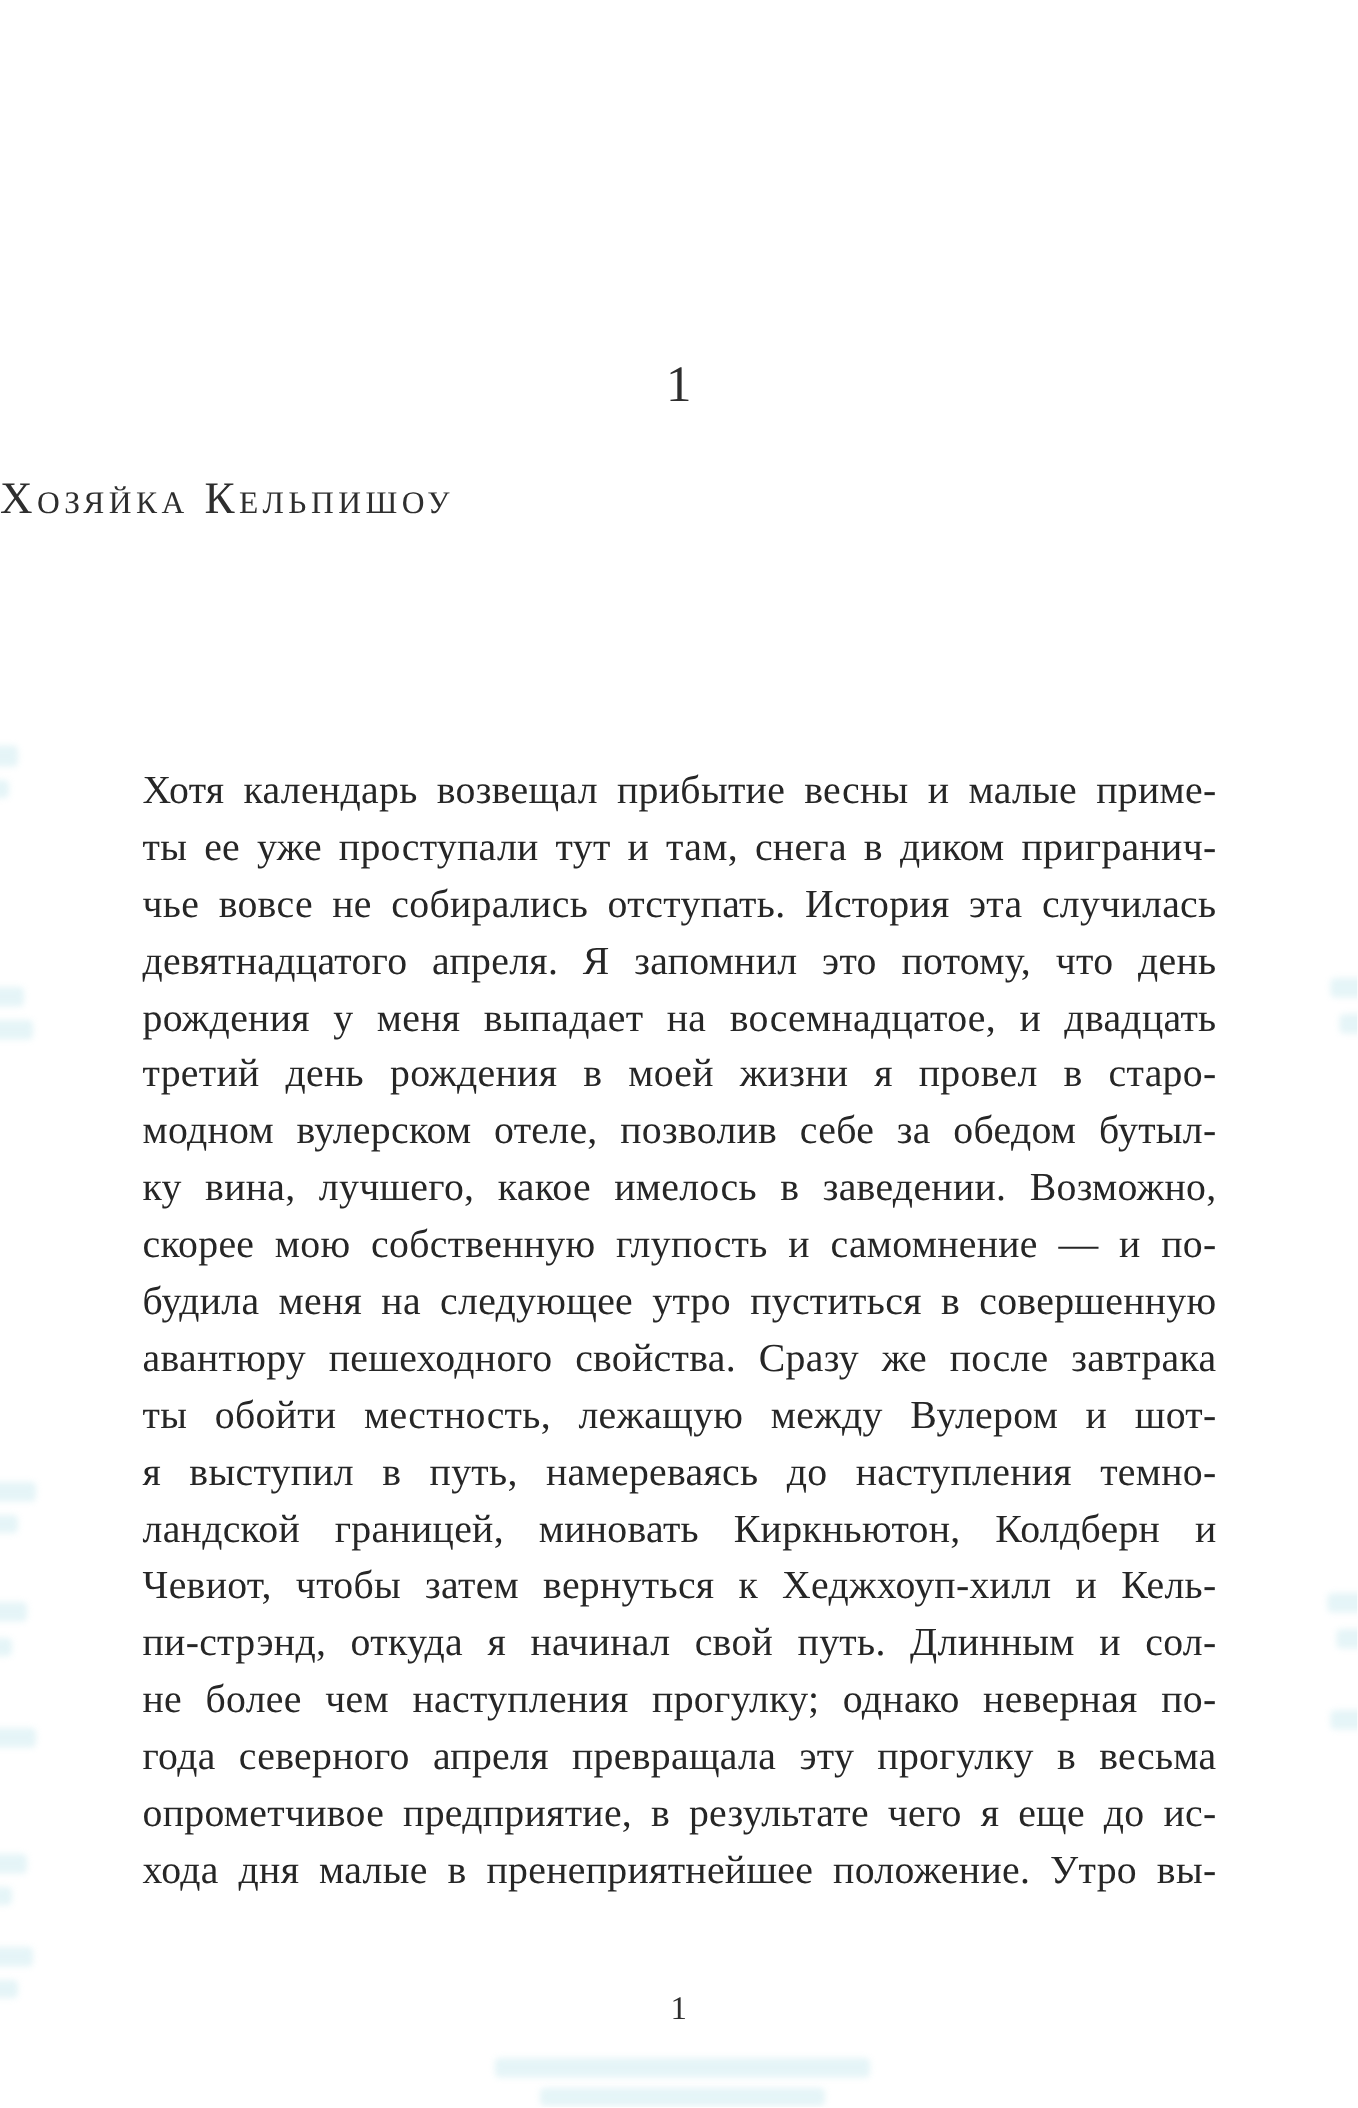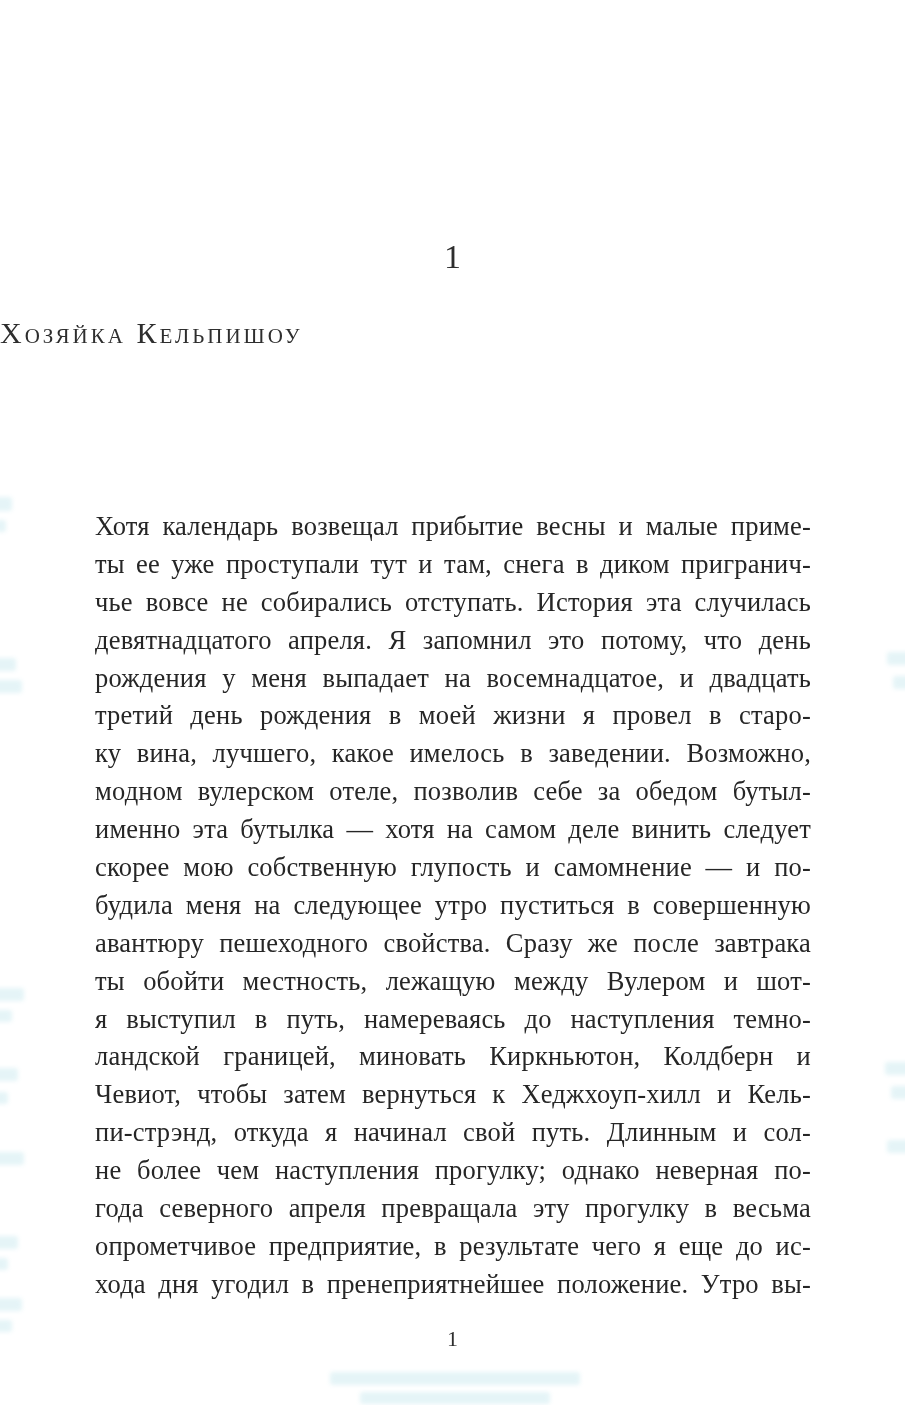--- a/index.html
+++ b/index.html
@@ -81,35 +81,34 @@
 
   <div class="chapter-title">Хозяйка Кельпишоу</div>
 
   <div class="body-text">
       <div class="body-line">Хотя календарь возвещал прибытие весны и малые приме-</div>
       <div class="body-line">ты ее уже проступали тут и там, снега в диком пригранич-</div>
       <div class="body-line">чье вовсе не собирались отступать. История эта случилась</div>
       <div class="body-line">девятнадцатого апреля. Я запомнил это потому, что день</div>
       <div class="body-line">рождения у меня выпадает на восемнадцатое, и двадцать</div>
       <div class="body-line">третий день рождения в моей жизни я провел в старо-</div>
+      <div class="body-line">модном вулерском отеле, позволив себе за обедом бутыл-</div>
       <div class="body-line">ку вина, лучшего, какое имелось в заведении. Возможно,</div>
-      <div class="body-line">модном вулерском отеле, позволив себе за обедом бутыл-</div>
-      <div class="body-line">именно эта бутылка — хотя на самом деле винить следует</div>
       <div class="body-line">скорее мою собственную глупость и самомнение — и по-</div>
       <div class="body-line">будила меня на следующее утро пуститься в совершенную</div>
       <div class="body-line">авантюру пешеходного свойства. Сразу же после завтрака</div>
       <div class="body-line">ты обойти местность, лежащую между Вулером и шот-</div>
       <div class="body-line">я выступил в путь, намереваясь до наступления темно-</div>
       <div class="body-line">ландской границей, миновать Киркньютон, Колдберн и</div>
       <div class="body-line">Чевиот, чтобы затем вернуться к Хеджхоуп-хилл и Кель-</div>
       <div class="body-line">пи-стрэнд, откуда я начинал свой путь. Длинным и сол-</div>
       <div class="body-line">не более чем наступления прогулку; однако неверная по-</div>
       <div class="body-line">года северного апреля превращала эту прогулку в весьма</div>
       <div class="body-line">опрометчивое предприятие, в результате чего я еще до ис-</div>
-      <div class="body-line">хода дня угодил в пренеприятнейшее положение. Утро вы-</div>
+      <div class="body-line">хода дня малые в пренеприятнейшее положение. Утро вы-</div>
     </div>
 
   <div class="page-number">1</div>
 
   <div class="bleed" style="left:-6px; top:497px;  width:18px;  height:14px;"></div>
   <div class="bleed" style="left:-6px; top:520px;  width:12px;  height:12px;"></div>
   <div class="bleed" style="left:-8px; top:658px;  width:24px;  height:13px;"></div>
   <div class="bleed" style="left:-8px; top:680px;  width:30px;  height:13px;"></div>
   <div class="bleed" style="right:-8px; top:652px; width:26px;  height:13px;"></div>
   <div class="bleed" style="right:-8px; top:676px; width:20px;  height:13px;"></div>

